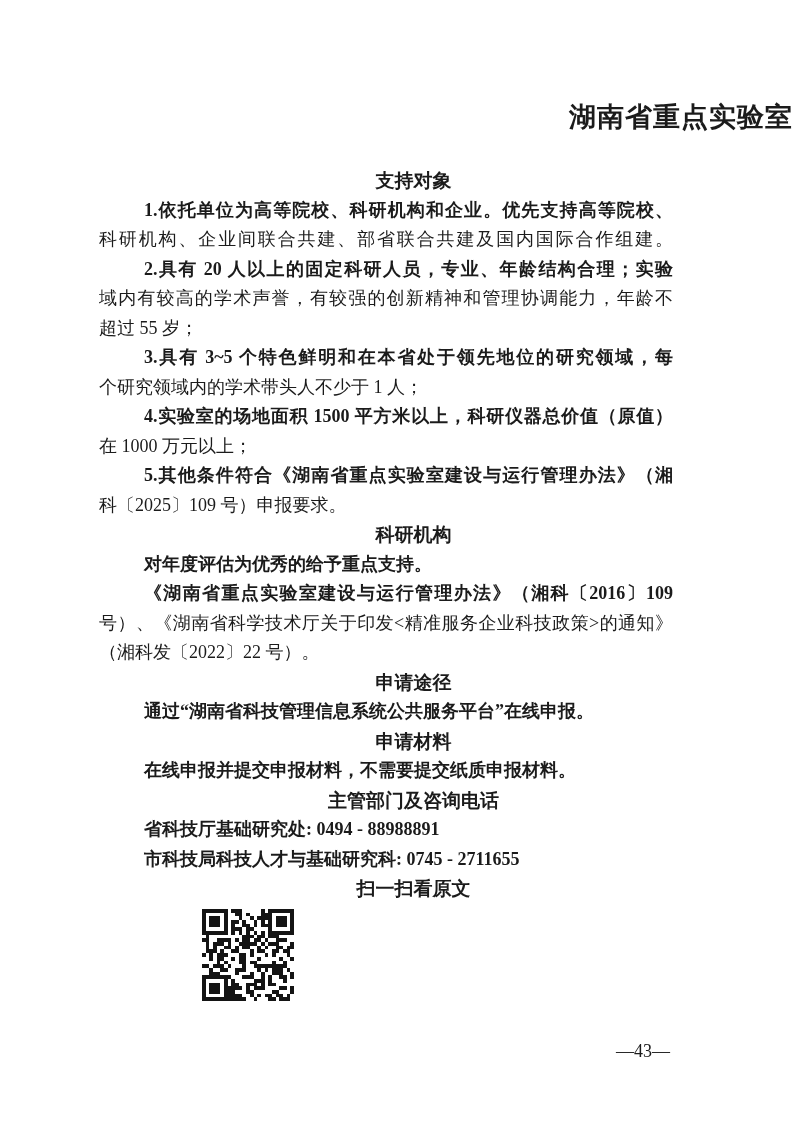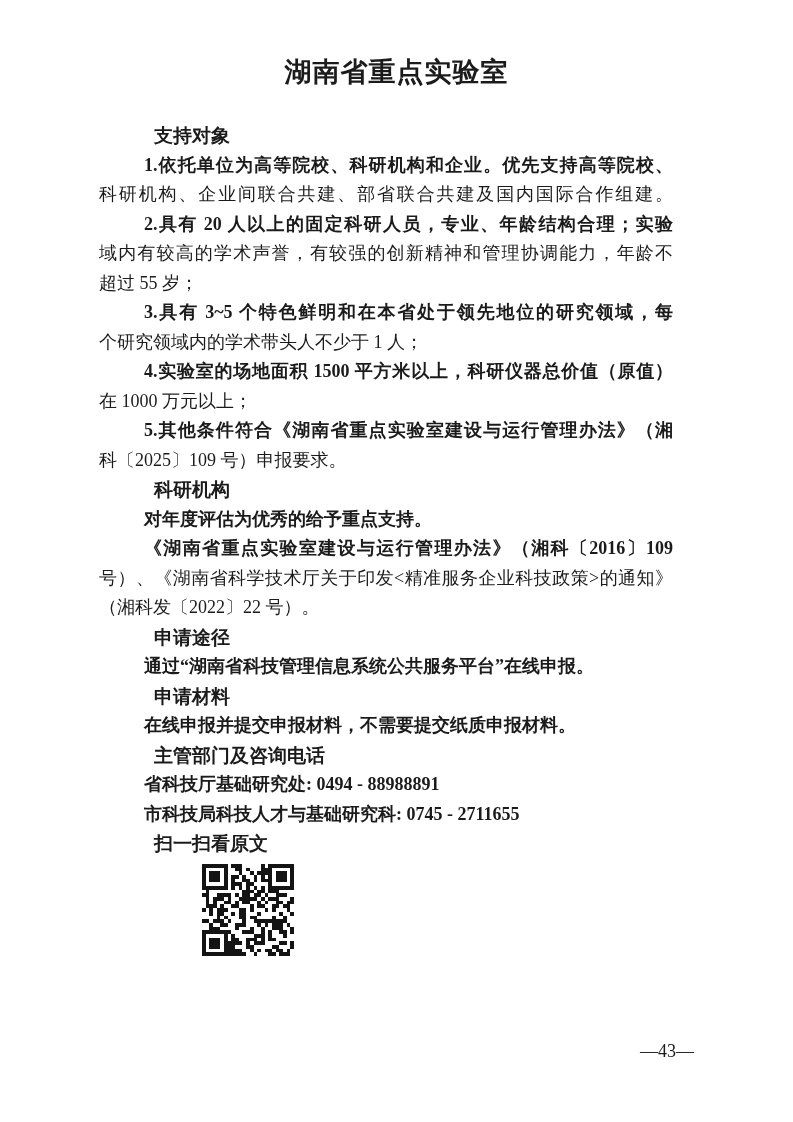--- a/index.html
+++ b/index.html
@@ -1,40 +1,40 @@
 <!DOCTYPE html>
 <html><head>
 <meta charset="utf-8">
 <style>
   html,body { margin:0; padding:0; background:#ffffff; }
   .page {
     position:relative; width:793px; height:1122px; margin:0 auto;
     background:#ffffff; color:#1b1b1b; overflow:hidden;
   }
   .doc-title {
-    padding-top:52px; text-align:center;
+    padding-top:97px; text-align:right;
     font-family:"Liberation Serif","DejaVu Serif",serif;
     font-weight:700; font-size:27px; line-height:41px; letter-spacing:1px;
   }
   .content {
     width:574px; margin:28px 120px 0 99px;
     font-family:"Liberation Serif","DejaVu Serif",serif;
     font-size:18px; line-height:29.5px;
   }
   .ln { min-height:29.5px; }
   .h  {
     font-family:"Liberation Sans","DejaVu Sans",sans-serif;
-    font-weight:700; font-size:19px; text-indent:2.9em;
+    font-weight:700; font-size:19px; text-indent:2.9em;text-align:center;
   }
   .pi { text-indent:2.5em;font-weight:bold; }
   .fill { text-align:justify; text-align-last:justify; }
   .qr-wrap { margin:5px 0 0 202px; width:92px; height:92px; }
   .qr-wrap svg { display:block; }
   .page-number {
-    position:absolute; left:640px; top:1041px;
+    position:absolute; left:616px; top:1041px;
     font-family:"Liberation Serif","DejaVu Serif",serif;
     font-size:18px; line-height:20px; white-space:nowrap;
   }
 </style>
 </head>
 <body>
 
 <div class="page">
 
   <div class="doc-title">湖南省重点实验室</div>

